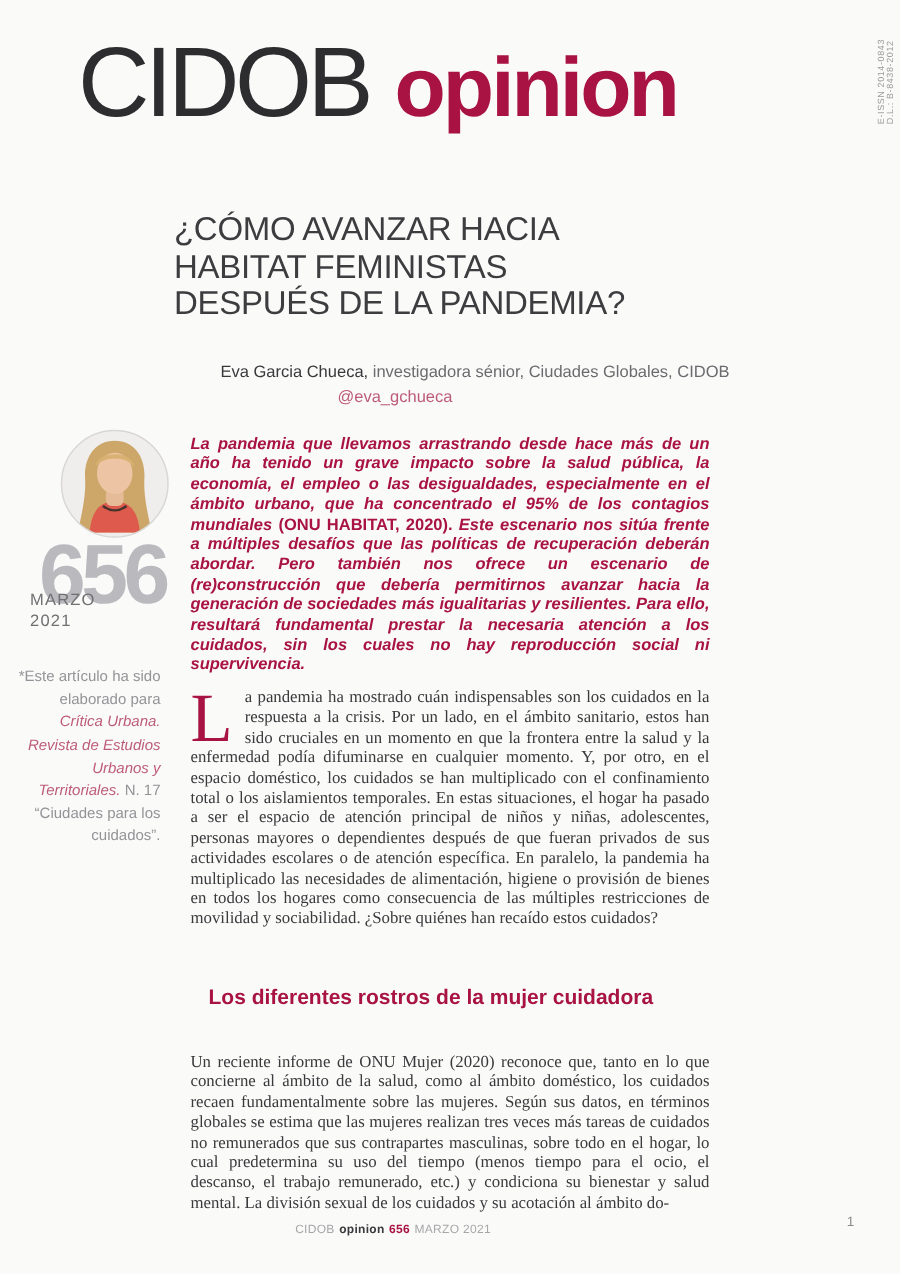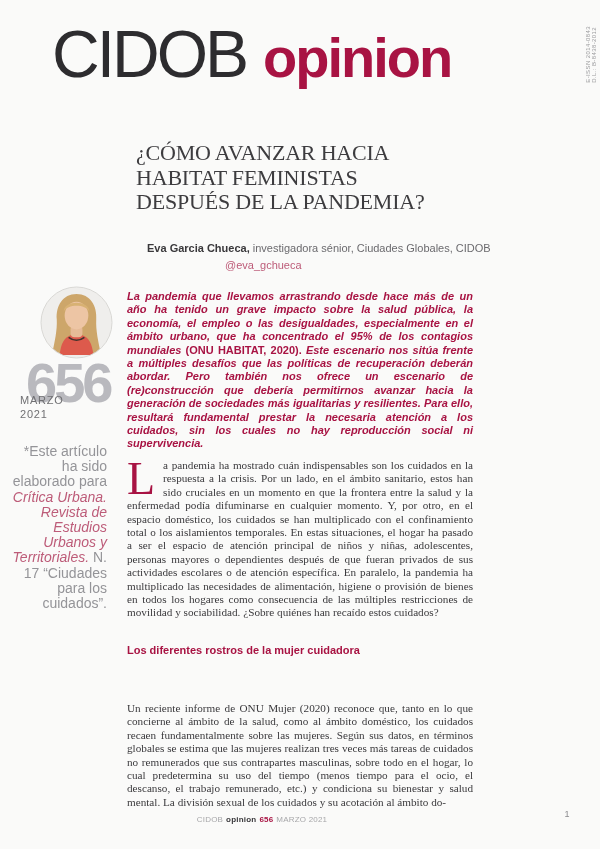--- a/index.html
+++ b/index.html
@@ -12,43 +12,43 @@
   .abs{position:absolute;}
 
   
   .logo{left:52px;top:18px;display:flex;align-items:baseline;}
   .logo-cidob{font-size:66px;line-height:72px;letter-spacing:-3px;font-weight:400;color:#2d2c2f;}
   .logo-opinion{font-size:56px;line-height:72px;letter-spacing:-2px;font-weight:bold;color:#a81343;margin-left:17px;}
   .issn{top:26px;right:3px;writing-mode:vertical-rl;transform:rotate(180deg);
         font-size:6px;line-height:6px;color:#9a9a9d;letter-spacing:0.4px;}
 
   
-  .title{left:136px;top:141px;font-size:22px;line-height:24.5px;color:#3d3c3f;letter-spacing:-0.2px;font-weight:400;margin:0;font-family:Liberation Serif, serif;}
+  .title{left:116px;top:141px;font-size:22px;line-height:24.5px;color:#3d3c3f;letter-spacing:-0.2px;font-weight:400;margin:0;}
   .byline{left:127px;top:242px;font-size:11px;color:#6b6a6e;}
-  .byline .name{font-weight:bold;color:#39383b;padding-left:20px;}
+  .byline .name{font-weight:normal;color:#39383b;padding-left:20px;}
   .handle{left:225px;top:259px;font-size:11px;color:#bd5c79;text-decoration:none;text-align:right;}
   .abstract{left:127px;top:290px;width:346px;font-size:11px;line-height:13.4px;
             font-weight:bold;font-style:italic;color:#a81343;text-align:justify;}
   .abstract .cite{font-style:normal;font-weight:bold;}
 
   .bodytext{left:127px;width:346px;font-family:"Liberation Serif",serif;
             font-size:11.2px;line-height:13.4px;color:#3a393c;text-align:justify;}
   .para1{top:459px;}
   .para2{top:670px;margin-top:32px;}
   .dropcap{float:left;font-family:"Liberation Serif",serif;color:#a81343;
            font-size:46px;line-height:34px;padding:3px 8px 0 0;}
-  .subhead{left:127px;top:644px;font-size:11px;font-weight:bold;color:#a81343;margin:0;text-align:center;}
+  .subhead{left:127px;top:644px;font-size:14px;font-weight:bold;color:#a81343;margin:12px;text-align:center;}
 
   
   .avatar{left:40px;top:286px;width:73px;height:73px;}
   .issue{left:26px;top:352px;font-size:56px;line-height:62px;font-weight:bold;
          letter-spacing:-3px;color:#b9b9be;}
   .issuedate{left:20px;top:393px;width:87px;text-align:left;font-size:11px;
              line-height:14px;color:#707073;letter-spacing:0.8px;}
-  .footnote{left:12px;top:444px;width:95px;text-align:right;font-size:14px;
+  .footnote{left:12px;top:444px;width:95px;text-align:right;font-size:10px;
             line-height:15.2px;color:#949498;}
   .footnote .journal{color:#bd5c79;font-style:italic;}
 
   
   .footer-line{left:0;top:815px;width:524px;text-align:center;font-size:8px;
                color:#a7a7aa;letter-spacing:0.2px;}
   .footer-line .op{color:#39383b;font-weight:bold;}
   .footer-line .num{color:#a81343;font-weight:bold;}
   .footer-line span{margin:0 1.5px;}
   .pageno{left:560px;top:809px;width:14px;font-size:9px;color:#8b8b8e;text-align:center;}

